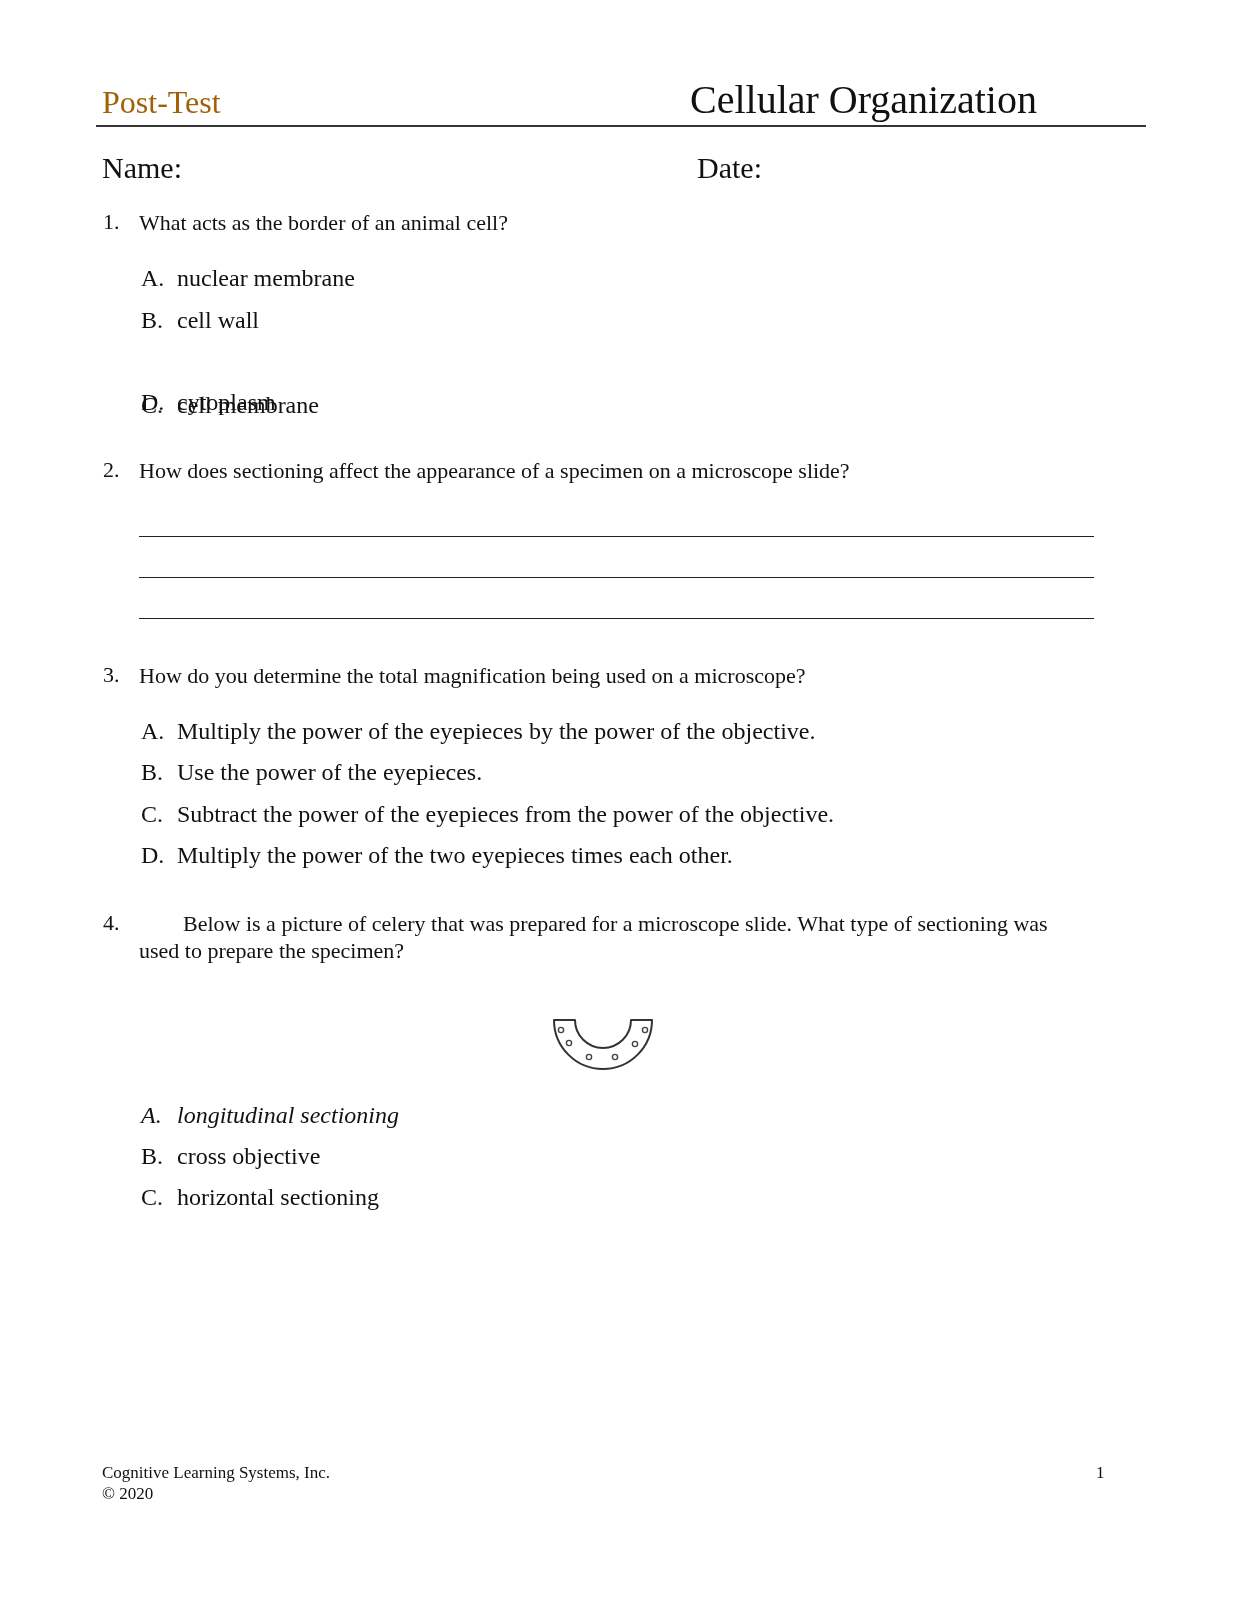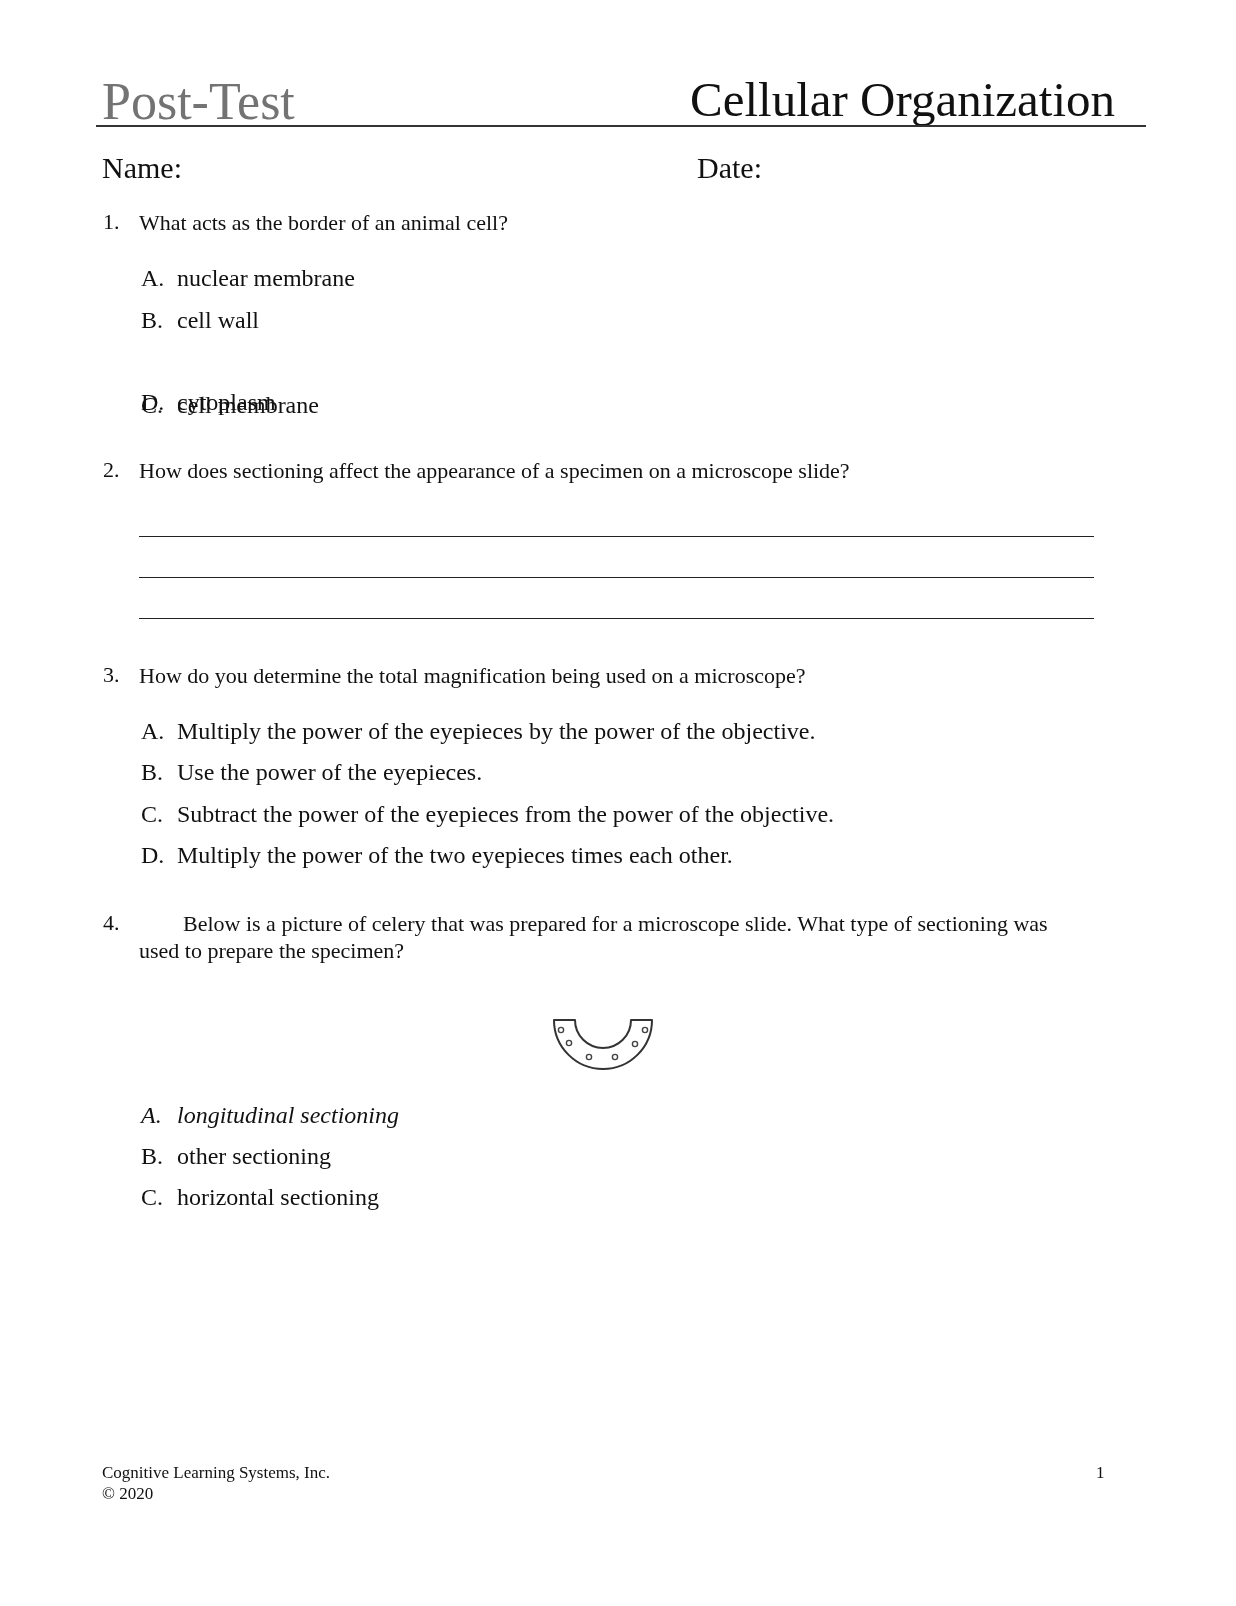--- a/index.html
+++ b/index.html
@@ -11,26 +11,26 @@
       width: 1236px;
       height: 1606px;
       position: relative;
       font-family: "Liberation Serif", "DejaVu Serif", serif;
       color: #111111;
       overflow: hidden;
     }
     .abs { position: absolute; }
     .header-left {
       left: 102px; top: 78px;
-      font-size: 52px; line-height: 48px;
-      color: #737373;
+      font-size: 32px; line-height: 48px;
+      color: #a16207;
     }
     .header-right {
       left: 690px; top: 72px;
-      font-size: 49px; line-height: 56px;
+      font-size: 40px; line-height: 56px;
       color: #111;
     }
     .header-rule {
       left: 96px; top: 125px;
       width: 1050px; height: 0;
       border-top: 2px solid #333;
     }
     .field-label {
       font-size: 30px; line-height: 26px; font-family: Liberation Serif, serif;
     }
@@ -126,21 +126,21 @@
       <circle cx="64" cy="40" r="2.6" fill="none" stroke="#444" stroke-width="1.4"></circle>
       <circle cx="84" cy="27" r="2.6" fill="none" stroke="#444" stroke-width="1.4"></circle>
       <circle cx="94" cy="13" r="2.6" fill="none" stroke="#444" stroke-width="1.4"></circle>
     </svg>
   </div>
 
   <div class="abs opt" style="left:141px; top:1102px;font-style:italic;">
     <span class="letter">A.</span><span>longitudinal sectioning</span>
   </div>
   <div class="abs opt" style="left:141px; top:1143px;">
-    <span class="letter">B.</span><span>other sectioning</span>
+    <span class="letter">B.</span><span>cross objective</span>
   </div>
   <div class="abs opt" style="left:141px; top:1184px;">
     <span class="letter">C.</span><span>horizontal sectioning</span>
   </div>
 </div>
 
 <div class="abs footer-text" style="left:102px; top:1462px;">Cognitive Learning Systems, Inc.</div>
 <div class="abs footer-text" style="left:102px; top:1483px;">© 2020</div>
 <div class="abs footer-text" style="left:1096px; top:1462px;">1</div>
 

